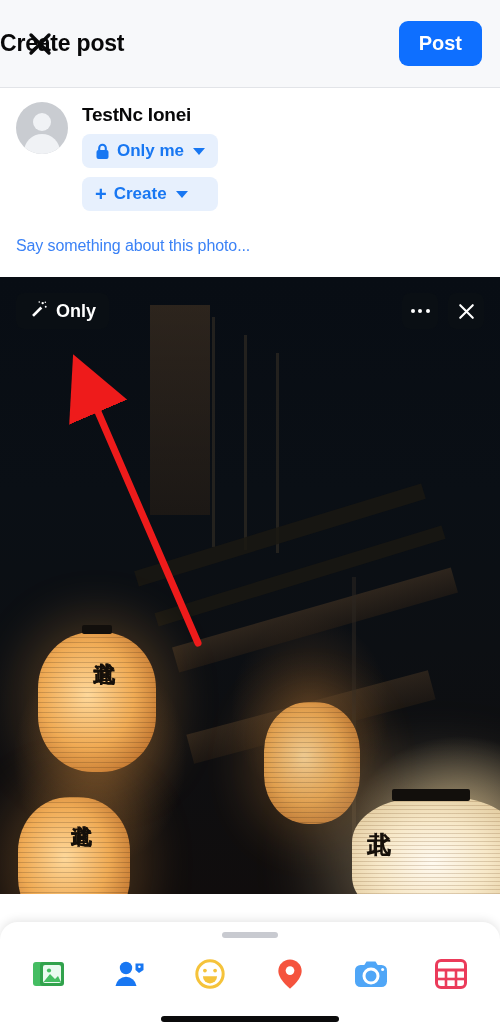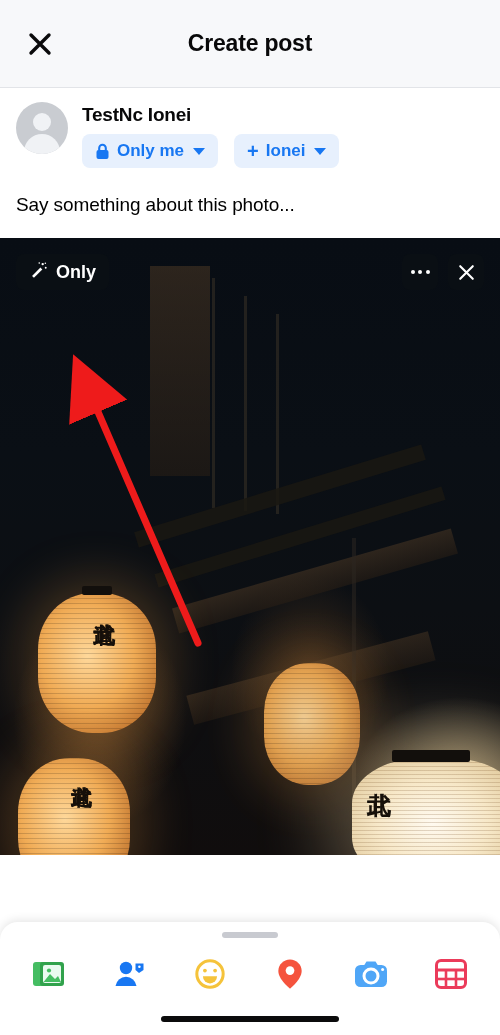--- a/index.html
+++ b/index.html
@@ -21,21 +21,21 @@
     padding:0 18px;
     position:relative;
   }
   .close-btn {
     width:44px; height:44px;
     display:flex; align-items:center; justify-content:center;
     cursor:pointer;
   }
   .close-btn svg { display:block; }
   .header-title {
-    position:absolute; left:0; right:0; text-align:center;
+    position:absolute; left:0; right:0; text-align:left;
     font-size:23px; font-weight:bold; color:#080809;
     letter-spacing:-0.2px; pointer-events:none;
   }
   .post-btn {
     margin-left:auto;
     background:#0e6fff; color:#fff;
     font-size:20px; font-weight:bold;
     border:none; border-radius:9px;
     padding:11px 20px;
     cursor:pointer; z-index:2;
@@ -57,39 +57,39 @@
   .avatar .body {
     position:absolute; width:36px; height:26px;
     border-radius:18px 18px 0 0;
     background:#f0f2f5; left:8px; top:32px;
   }
   .user-meta { margin-left:14px; padding-top:2px; }
   .user-name {
     font-size:19px; font-weight:bold; color:#080809;
     letter-spacing:-0.2px; margin-bottom:8px;
   }
-  .chips-row { display:flex; gap:16px; flex-wrap:wrap; }
+  .chips-row { display:flex; gap:9px; flex-wrap:wrap;flex-direction:column; }
   .chip {
     background:#e7f0fd; color:#1877f2;
     border-radius:8px; padding:7px 13px;
     display:flex; align-items:center; gap:7px;
     font-size:17px; font-weight:bold;
     cursor:pointer; white-space:nowrap;
   }
   .chip .caret {
     width:0; height:0; margin-left:2px;
     border-left:6px solid transparent;
     border-right:6px solid transparent;
     border-top:7px solid #1877f2;
   }
   .chip svg { display:block; }
   .chip-plus { font-size:20px; font-weight:bold; line-height:1; }
 
   .placeholder {
-    font-size:19px; color:#000000;
+    font-size:16px; color:#3b82f6;
     padding:26px 16px 22px 16px;
     letter-spacing:-0.1px;
     cursor:text;
   }
 
   
   .photo-wrap {
     position:relative; width:100%; height:617px;
     background:#060c12; overflow:hidden;
   }
@@ -211,20 +211,21 @@
 
 <div class="screen">
 
   <div class="header">
     <div class="close-btn">
       <svg width="26" height="26" viewBox="0 0 26 26">
         <path d="M4 4 L22 22 M22 4 L4 22" stroke="#0a0a0b" stroke-width="3.4" stroke-linecap="round"></path>
       </svg>
     </div>
     <div class="header-title">Create post</div>
+    <button class="post-btn">Post</button>
   </div>
 
   <div class="composer">
     <div class="user-row">
       <div class="avatar">
         <div class="head"></div>
         <div class="body"></div>
       </div>
       <div class="user-meta">
         <div class="user-name">TestNc Ionei</div>
@@ -236,21 +237,21 @@
                 <rect x="1.5" y="7" width="12" height="9" rx="2" fill="#1877f2"></rect>
                 <path d="M4.2 7.2 V5 a3.3 3.3 0 0 1 6.6 0 V7.2" fill="none" stroke="#1877f2" stroke-width="2.1"></path>
               </svg>
             </span>
             <span>Only me</span>
             <span class="caret"></span>
           </div>
 
           <div class="chip">
             <span class="chip-plus">+</span>
-            <span>Ionei</span>
+            <span>Create</span>
             <span class="caret"></span>
           </div>
 
 
         </div>
       </div>
     </div>
   </div>
 
   <div class="placeholder">Say something about this photo...</div>

